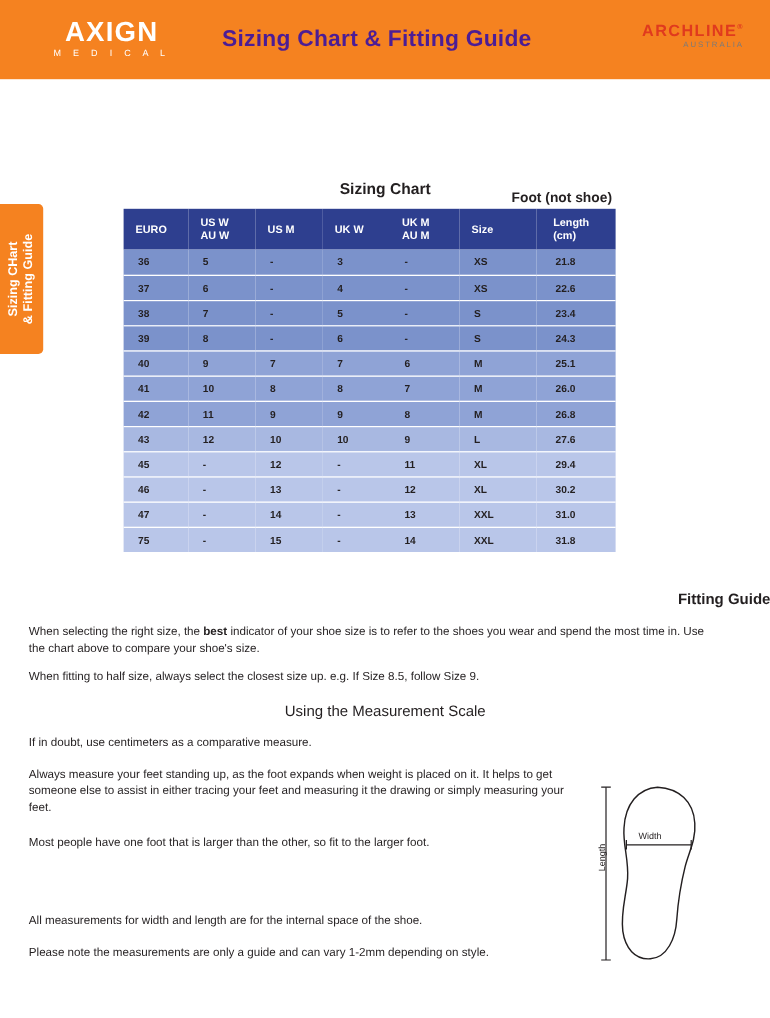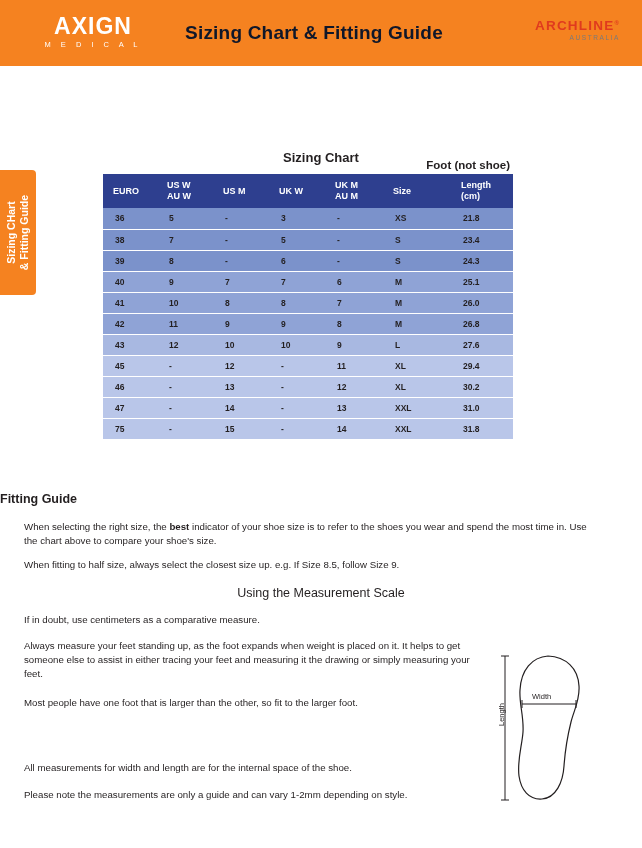--- a/index.html
+++ b/index.html
@@ -23,21 +23,21 @@
   }
   .header-title {
     position: absolute;
     left: 0; top: 0;
     width: 628px; height: 66px;
     display: flex;
     align-items: center;
     justify-content: center;
     font-size: 19px;
     font-weight: bold;
-    color: #0f172a;
+    color: #4c1d95;
     letter-spacing: 0.2px;
   }
   .logo-left {
     position: absolute;
     left: 28px; top: 14px;
     width: 130px;
     text-align: center;
     color: #ffffff;
   }
   .logo-left .lw {
@@ -155,21 +155,21 @@
   tr.g1 td { background: #7b92cb; }
   tr.g2 td { background: #8fa3d6; }
   tr.g3 td { background: #a8b8e1; }
   tr.g4 td { background: #b9c6e9; }
 
   
   .fitting-title {
     position: absolute;
     left: 0; top: 492px;
     width: 642px;
-    text-align: left;
+    text-align: right;
     font-size: 12.5px;
     font-weight: bold;
   }
   .p1 {
     position: absolute;
     left: 24px; top: 520px;
     width: 570px;
     font-size: 9.7px;
     line-height: 14px;
   }
@@ -298,20 +298,29 @@
         <tr class="g1">
           <td>36</td>
           <td>5</td>
           <td>-</td>
           <td>3</td>
           <td>-</td>
           <td>XS</td>
           <td class="szlen">21.8</td>
         </tr>
         <tr class="g1">
+          <td>37</td>
+          <td>6</td>
+          <td>-</td>
+          <td>4</td>
+          <td>-</td>
+          <td>XS</td>
+          <td class="szlen">22.6</td>
+        </tr>
+        <tr class="g1">
           <td>38</td>
           <td>7</td>
           <td>-</td>
           <td>5</td>
           <td>-</td>
           <td>S</td>
           <td class="szlen">23.4</td>
         </tr>
         <tr class="g1">
           <td>39</td>

